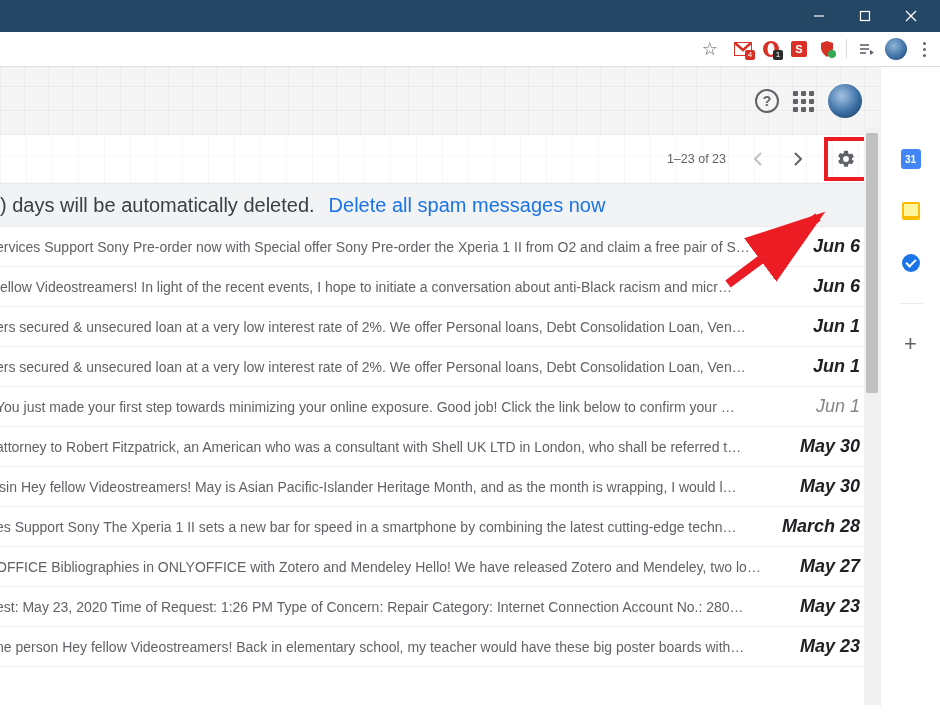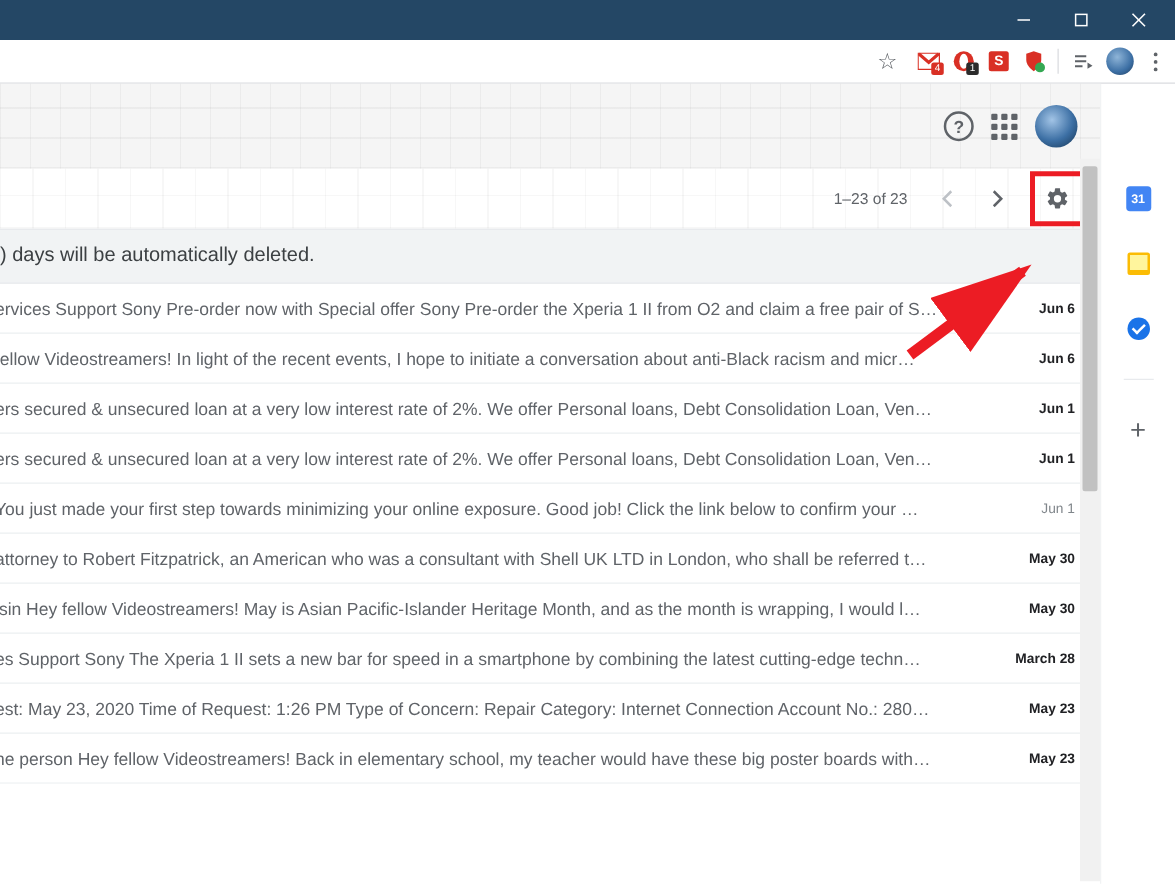--- a/index.html
+++ b/index.html
@@ -49,28 +49,28 @@
      background-image:
        repeating-linear-gradient(0deg, rgba(0,0,0,0.03) 0 1px, transparent 1px 26px),
        repeating-linear-gradient(90deg, rgba(0,0,0,0.03) 0 1px, transparent 1px 26px);}
   .pager-text { margin-right:10px;}
   .nav-btn { width:36px;height:36px;display:flex;align-items:center;justify-content:center;color:#bdc1c6;border-radius:50%;}
   .nav-btn.enabled{ color:#5f6368;}
   .gear-wrap { width:44px;height:44px;display:flex;align-items:center;justify-content:center; border:4px solid #ec1c24; margin-left:4px;}
   .gear { width:20px;height:20px; color:#5f6368;}
 
   
-  .banner { height:44px; background:#f1f3f4; display:flex; align-items:center; padding-left:0; font-size:16px; color:#3c4043; border-top:1px solid #e8eaed; border-bottom:1px solid #e8eaed; overflow:hidden; white-space:nowrap;}
+  .banner { height:44px; background:#f1f3f4; display:flex; align-items:center; padding-left:0; font-size:20px; color:#3c4043; border-top:1px solid #e8eaed; border-bottom:1px solid #e8eaed; overflow:hidden; white-space:nowrap;}
   .banner .link { color:#1a73e8; margin-left:14px;}
 
   
   .msg-list { overflow:hidden;}
   .msg-row { height:40px; border-bottom:1px solid #eceff1; display:flex; align-items:center; font-size:14px; color:#5f6368; padding-right:20px;}
   .msg-snippet { flex:1; white-space:nowrap; overflow:hidden; text-overflow:ellipsis; padding-right:20px; margin-left:-4px;}
-  .msg-date { font-size:11px; font-weight:bold; color:#202124; min-width:54px; text-align:right;}
+  .msg-date { font-size:18px; font-weight:bold; color:#202124; min-width:54px; text-align:right;font-style:italic;}
   .msg-date.read { font-weight:normal; color:#80868b;}
   .msg-row .bold-lead { font-weight:bold; color:#202124;}
 
   
   .red-arrow { position:absolute; left:718px; top:132px; pointer-events:none; z-index:50;}
 
   
   .scroll-track { position:absolute; right:60px; top:60px; bottom:12px; width:16px; background:#f1f1f1;}
   .scroll-thumb { position:absolute; left:2px; right:2px; top:6px; height:260px; background:#c1c1c1; border-radius:2px;}
 
@@ -174,20 +174,21 @@
           <div class="gear">
             <svg width="20" height="20" viewBox="0 0 24 24" fill="#5f6368">
               <path d="M19.14,12.94a7,7,0,0,0,.05-.94,7,7,0,0,0-.05-.94l2.03-1.58a.49.49,0,0,0,.12-.63l-1.92-3.32a.49.49,0,0,0-.6-.22l-2.39.96a7,7,0,0,0-1.62-.94l-.36-2.54A.49.49,0,0,0,13.92,2H10.08a.49.49,0,0,0-.48.41L9.24,4.95a7,7,0,0,0-1.62.94l-2.39-.96a.49.49,0,0,0-.6.22L2.71,8.47a.49.49,0,0,0,.12.63l2.03,1.58a7,7,0,0,0-.05.94,7,7,0,0,0,.05.94L2.83,14.14a.49.49,0,0,0-.12.63l1.92,3.32a.49.49,0,0,0,.6.22l2.39-.96a7,7,0,0,0,1.62.94l.36,2.54a.49.49,0,0,0,.48.41h3.84a.49.49,0,0,0,.48-.41l.36-2.54a7,7,0,0,0,1.62-.94l2.39.96a.49.49,0,0,0,.6-.22l1.92-3.32a.49.49,0,0,0-.12-.63ZM12,15.5A3.5,3.5,0,1,1,15.5,12,3.5,3.5,0,0,1,12,15.5Z"></path>
             </svg>
           </div>
         </div>
      </div>
 
      <div class="banner">
         <span>) days will be automatically deleted.</span>
+        <span class="link">Delete all spam messages now</span>
      </div>
 
      <div class="msg-list" id="msg-list">
         <div class="msg-row">
           <div class="msg-snippet">ervices Support Sony Pre-order now with Special offer Sony Pre-order the Xperia 1 II from O2 and claim a free pair of S…</div>
           <div class="msg-date">Jun 6</div>
         </div>
         <div class="msg-row">
           <div class="msg-snippet">fellow Videostreamers! In light of the recent events, I hope to initiate a conversation about anti-Black racism and micr…</div>
           <div class="msg-date">Jun 6</div>
@@ -208,20 +209,24 @@
           <div class="msg-snippet">attorney to Robert Fitzpatrick, an American who was a consultant with Shell UK LTD in London, who shall be referred t…</div>
           <div class="msg-date">May 30</div>
         </div>
         <div class="msg-row">
           <div class="msg-snippet">isin Hey fellow Videostreamers! May is Asian Pacific-Islander Heritage Month, and as the month is wrapping, I would l…</div>
           <div class="msg-date">May 30</div>
         </div>
         <div class="msg-row">
           <div class="msg-snippet">es Support Sony The Xperia 1 II sets a new bar for speed in a smartphone by combining the latest cutting-edge techn…</div>
           <div class="msg-date">March 28</div>
+        </div>
+        <div class="msg-row">
+          <div class="msg-snippet">OFFICE Bibliographies in ONLYOFFICE with Zotero and Mendeley Hello! We have released Zotero and Mendeley, two lo…</div>
+          <div class="msg-date">May 27</div>
         </div>
         <div class="msg-row">
           <div class="msg-snippet">est: May 23, 2020 Time of Request: 1:26 PM Type of Concern: Repair Category: Internet Connection Account No.: 280…</div>
           <div class="msg-date">May 23</div>
         </div>
         <div class="msg-row">
           <div class="msg-snippet">ne person Hey fellow Videostreamers! Back in elementary school, my teacher would have these big poster boards with…</div>
           <div class="msg-date">May 23</div>
         </div>
       </div>

